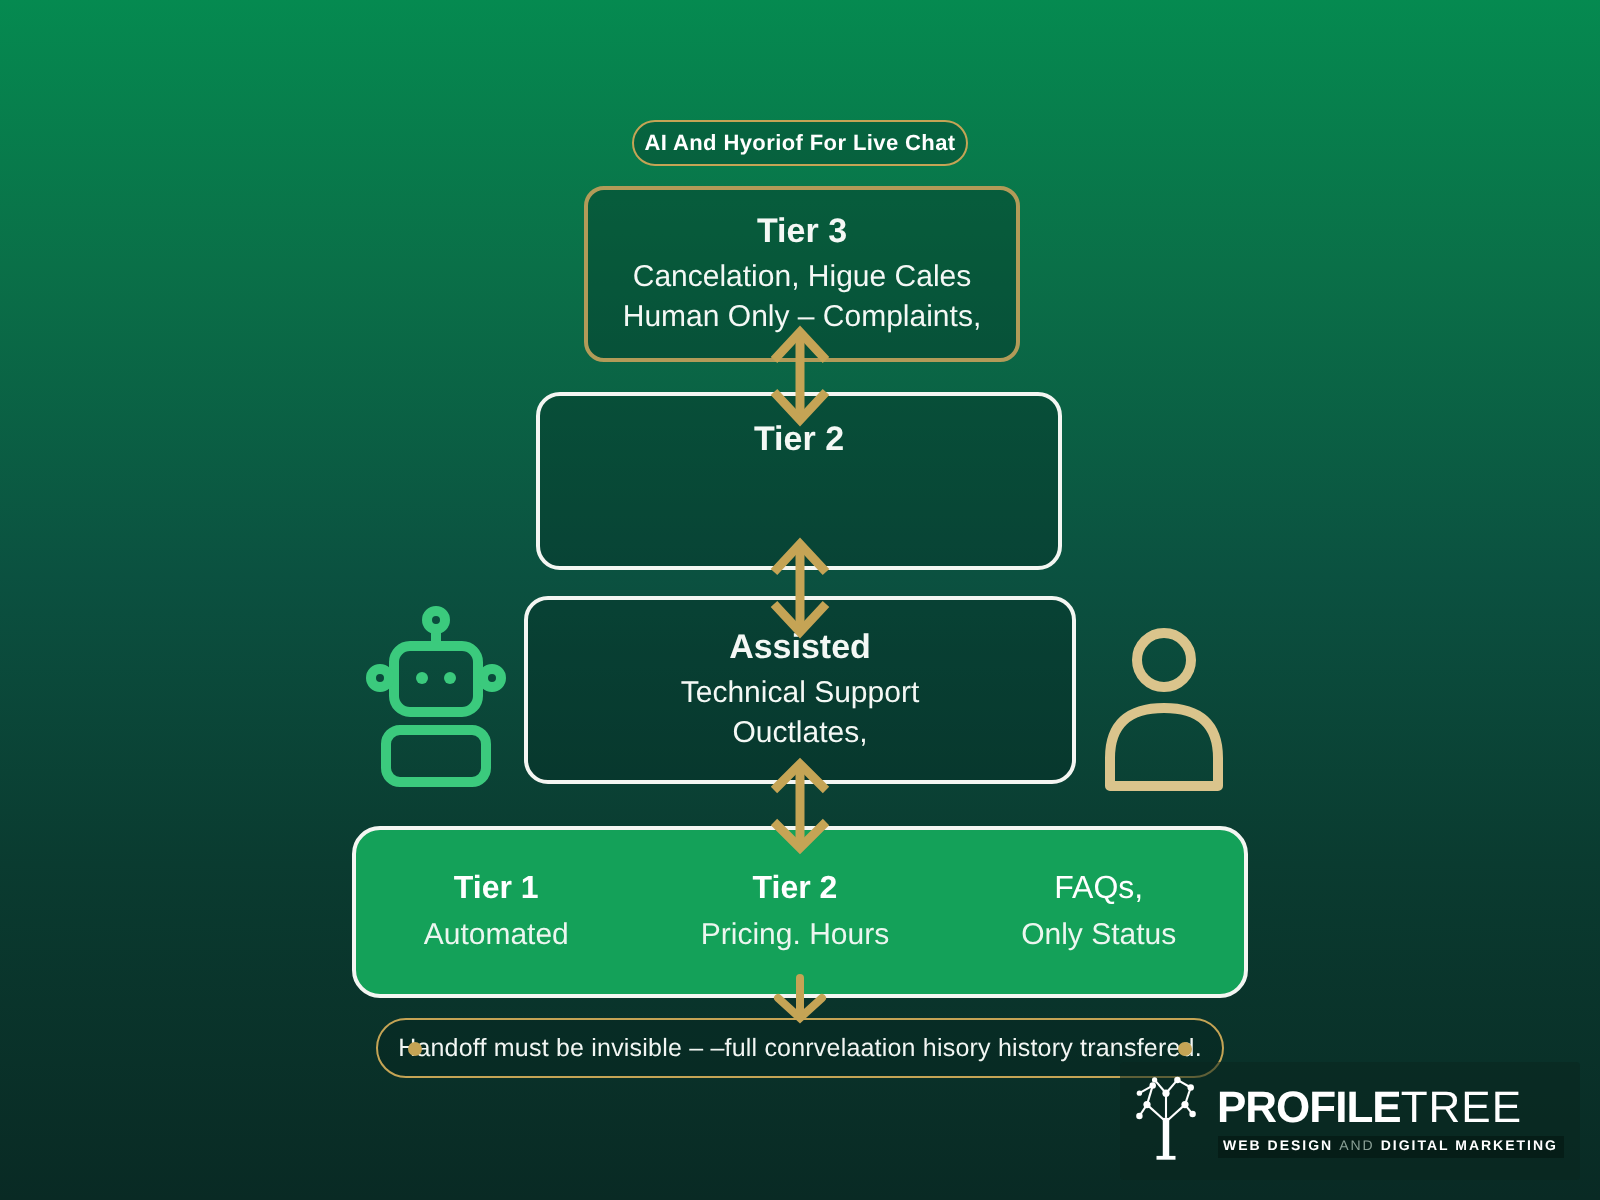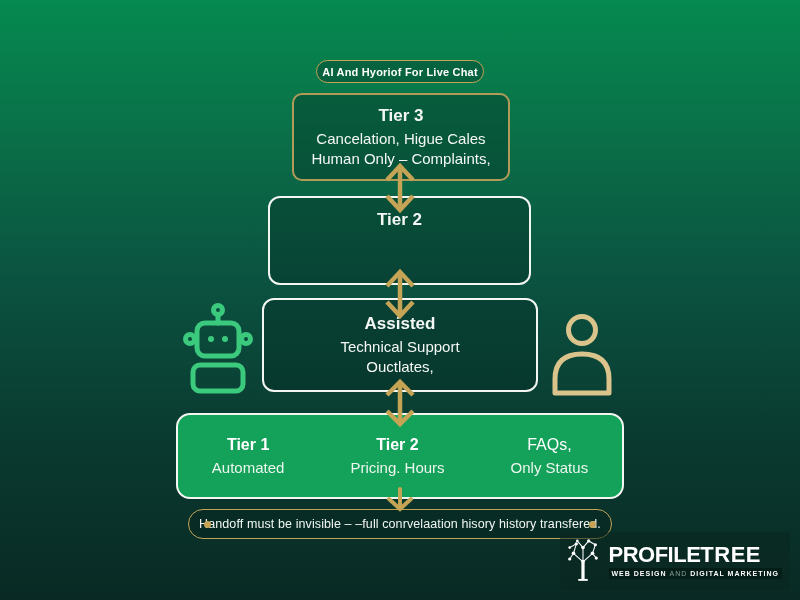--- a/index.html
+++ b/index.html
@@ -78,21 +78,21 @@
   .side-icon { position:absolute; }
 
   
   .logo {
     position:absolute; right:10px; bottom:10px;
     display:flex; align-items:center; gap:7px;
     background:rgba(10,38,31,0.55); padding:4px 8px 4px 4px; border-radius:2px;
   }
   .brand-line { color:#FFFFFF; font-size:22px; line-height:22px; white-space:nowrap; }
   .brand-bold  { font-weight:bold; letter-spacing:-0.5px; }
-  .brand-light { font-weight:bold; letter-spacing:0.5px; }
+  .brand-light { font-weight:normal; letter-spacing:0.5px; }
   .tagline {
     margin-top:2px; font-size:7px; letter-spacing:1px; white-space:nowrap;
     background:rgba(3,22,17,0.6); padding:2px 3px; color:#FFFFFF; font-weight:bold;
   }
   .tagline .and { color:#8AA096; font-weight:normal; }
 </style>
 </head>
 <body>
 
 <div class="canvas">

